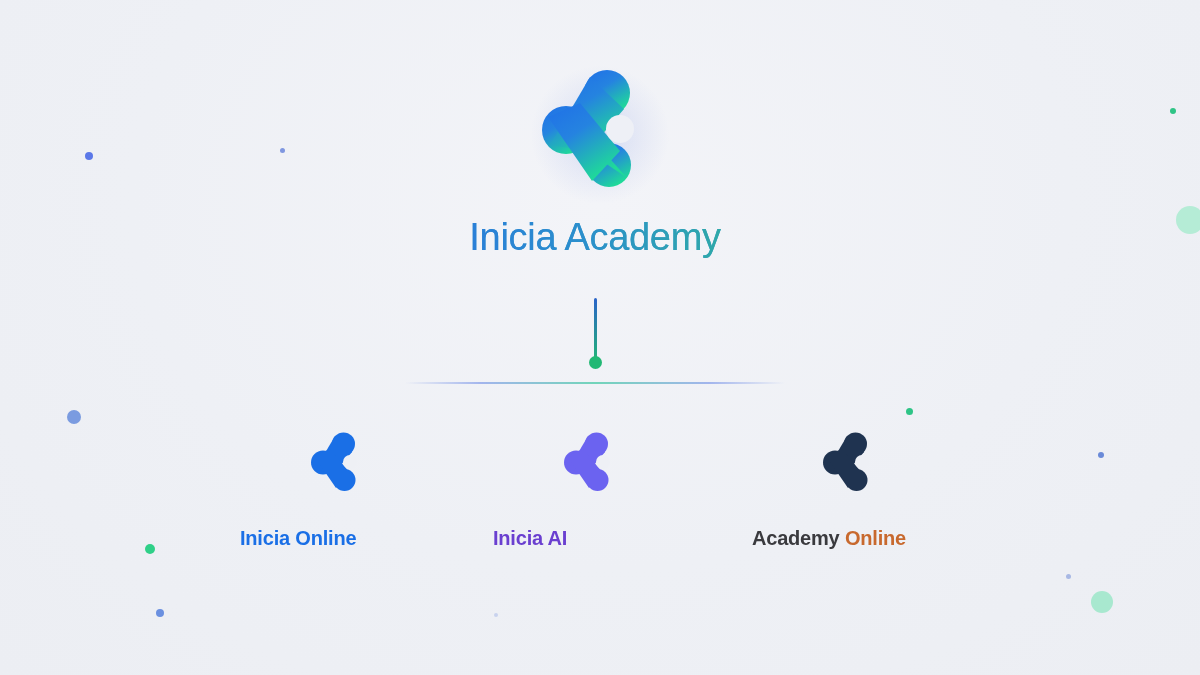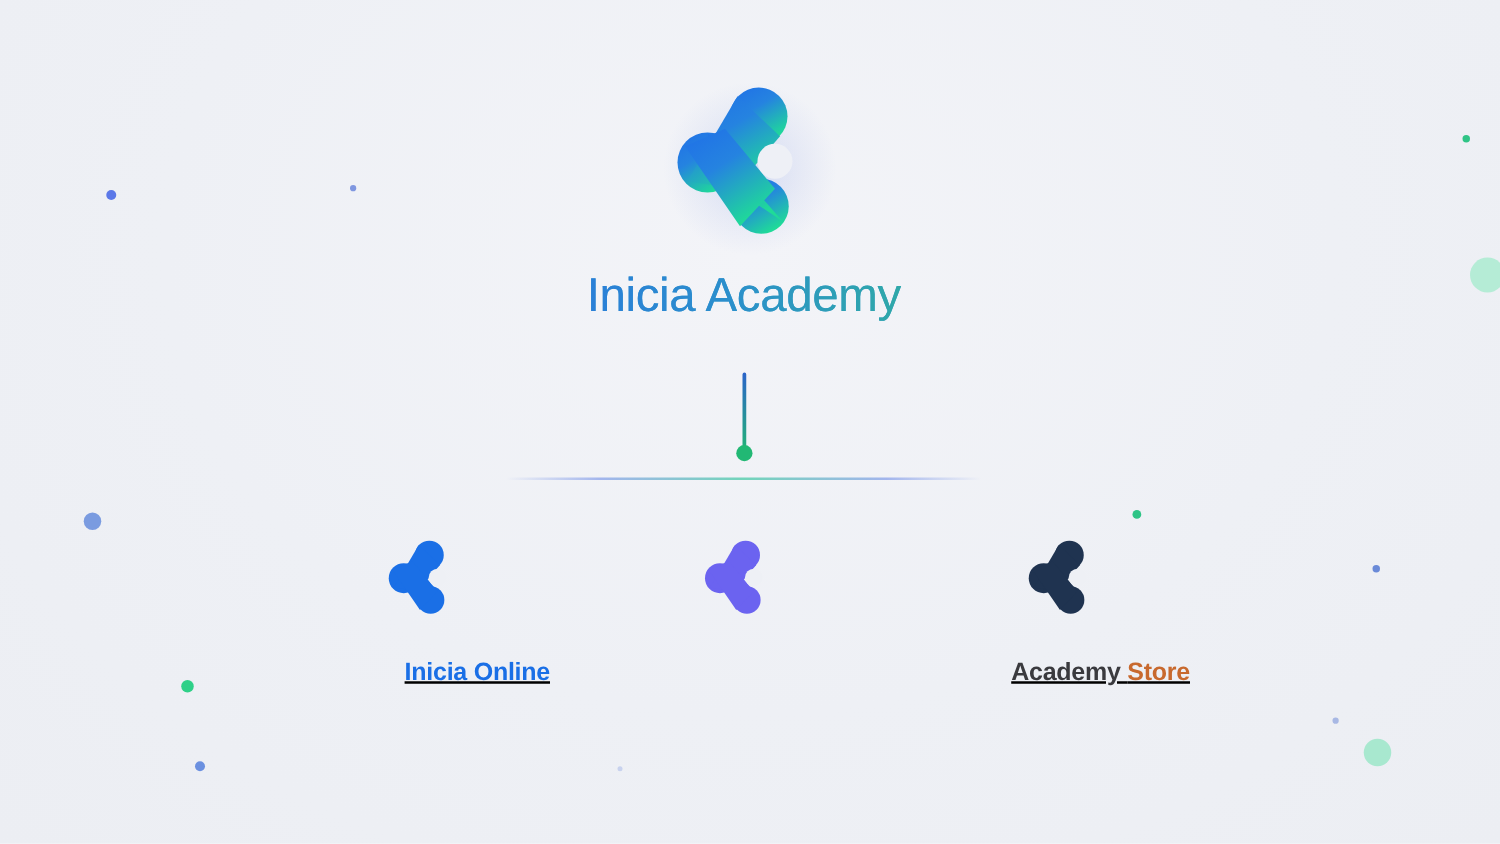--- a/index.html
+++ b/index.html
@@ -68,22 +68,21 @@
       left: 405px; top: 382px;
       width: 380px; height: 2px;
       background: linear-gradient(90deg, rgba(110,140,230,0) 0%, rgba(110,140,230,0.6) 20%, rgba(60,200,160,0.7) 50%, rgba(110,140,230,0.6) 80%, rgba(110,140,230,0) 100%);
     }
 
     
     .brand {
       position: absolute;
       top: 425px;
       width: 200px;
-      text-align: right;
-      text-decoration: underline;
+      text-align: left;
     }
     .brand svg { display: block; margin: 0 auto; }
     .brand-label {
       margin-top: 22px;
       font-size: 20px;
       font-weight: bold;
       letter-spacing: -0.2px;
     }
     .brand-online { left: 240px; }
     .brand-ai { left: 493px; }
@@ -158,29 +157,32 @@
   <svg width="80" height="80" viewBox="0 0 160 160">
     <g fill="#6b63f0">
       <circle cx="87" cy="38" r="23"></circle>
       <circle cx="46" cy="75" r="24"></circle>
       <circle cx="89" cy="110" r="22"></circle>
       <path d="M70 22 L104 54 L68 96 L30 90 Z"></path>
       <path d="M28 62 L60 48 L100 96 L72 126 Z"></path>
     </g>
     <circle cx="100" cy="74" r="14" fill="#eef0f5"></circle>
   </svg>
+  <div class="brand-label" style="color:#6a3fd0;">
+    <span>Inicia AI</span>
+  </div>
 </div>
 
 <div class="brand brand-store">
   <svg width="80" height="80" viewBox="0 0 160 160">
     <g fill="#1f3350">
       <circle cx="87" cy="38" r="23"></circle>
       <circle cx="46" cy="75" r="24"></circle>
       <circle cx="89" cy="110" r="22"></circle>
       <path d="M70 22 L104 54 L68 96 L30 90 Z"></path>
       <path d="M28 62 L60 48 L100 96 L72 126 Z"></path>
     </g>
     <circle cx="100" cy="74" r="14" fill="#eef0f5"></circle>
   </svg>
   <div class="brand-label">
-    <span style="color:#3a3a3e;">Academy </span><span style="color:#c8692e;">Store</span>
+    <span style="color:#3a3a3e;">Academy </span><span style="color:#c8692e;">Online</span>
   </div>
 </div>
 
 </body></html>

